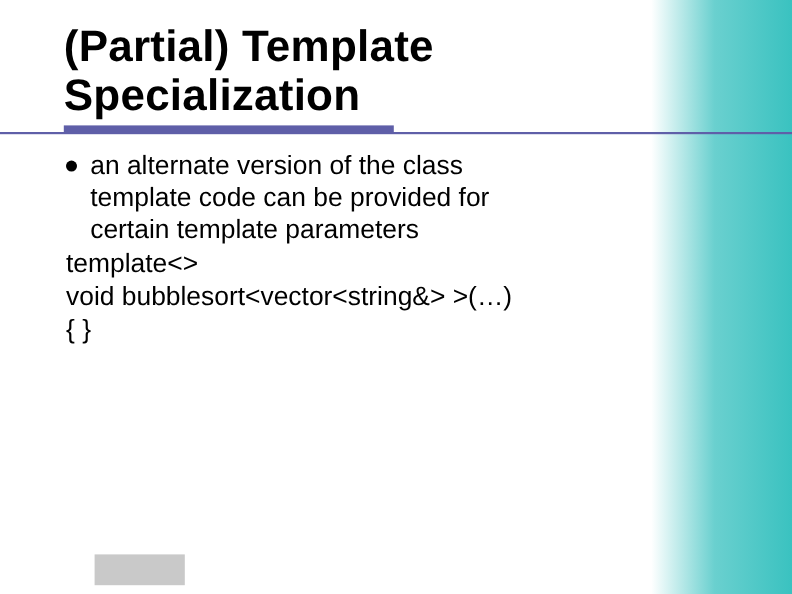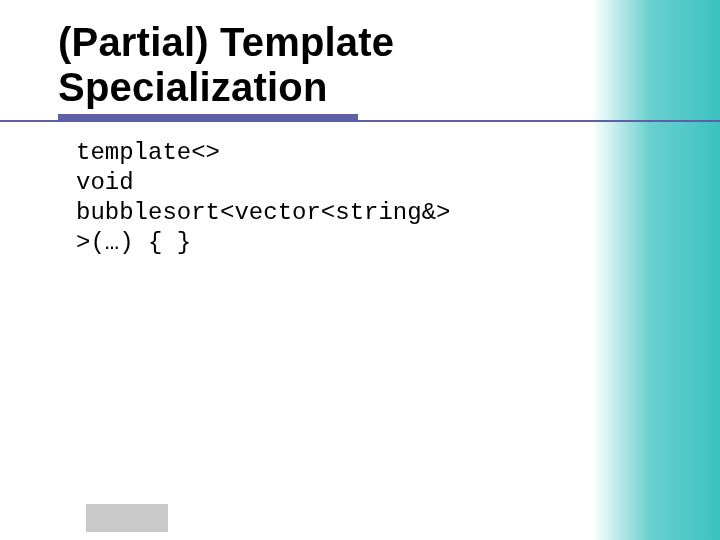--- a/index.html
+++ b/index.html
@@ -69,22 +69,21 @@
     margin-top: 10px;
     margin-right: 12px;
   }
   .bullet-text {
     flex: 1 1 auto;
   }
   .code-block {
     margin-top: 2px;
     font-size: 24px;
     line-height: 1.25;
-    margin-left: 16px;
-    font-family: Liberation Mono, monospace;
+    margin-left: 0;
   }
   .spacer { height: 34px; }
   .footer-rect {
     position: absolute;
     left: 86px;
     bottom: 8px;
     width: 82px;
     height: 28px;
     background: #c9c9c9;
   }
@@ -100,20 +99,24 @@
     <h1 class="title">(Partial) Template Specialization</h1>
   </div>
 
   <div class="title-underline-group">
     <div class="underline-bar"></div>
     <div class="thin-line"></div>
   </div>
 
   <div class="body">
 
+    <div class="bullet-row">
+      <span class="bullet-dot"></span>
+      <span class="bullet-text">an alternate version of the class template code can be provided for certain template parameters</span>
+    </div>
     <div class="code-block">
       <div>template&lt;&gt;</div>
       <div>void bubblesort&lt;vector&lt;string&amp;&gt; &gt;(…) { }</div>
     </div>
 
     <div class="spacer"></div>
 
 
   </div>
 

